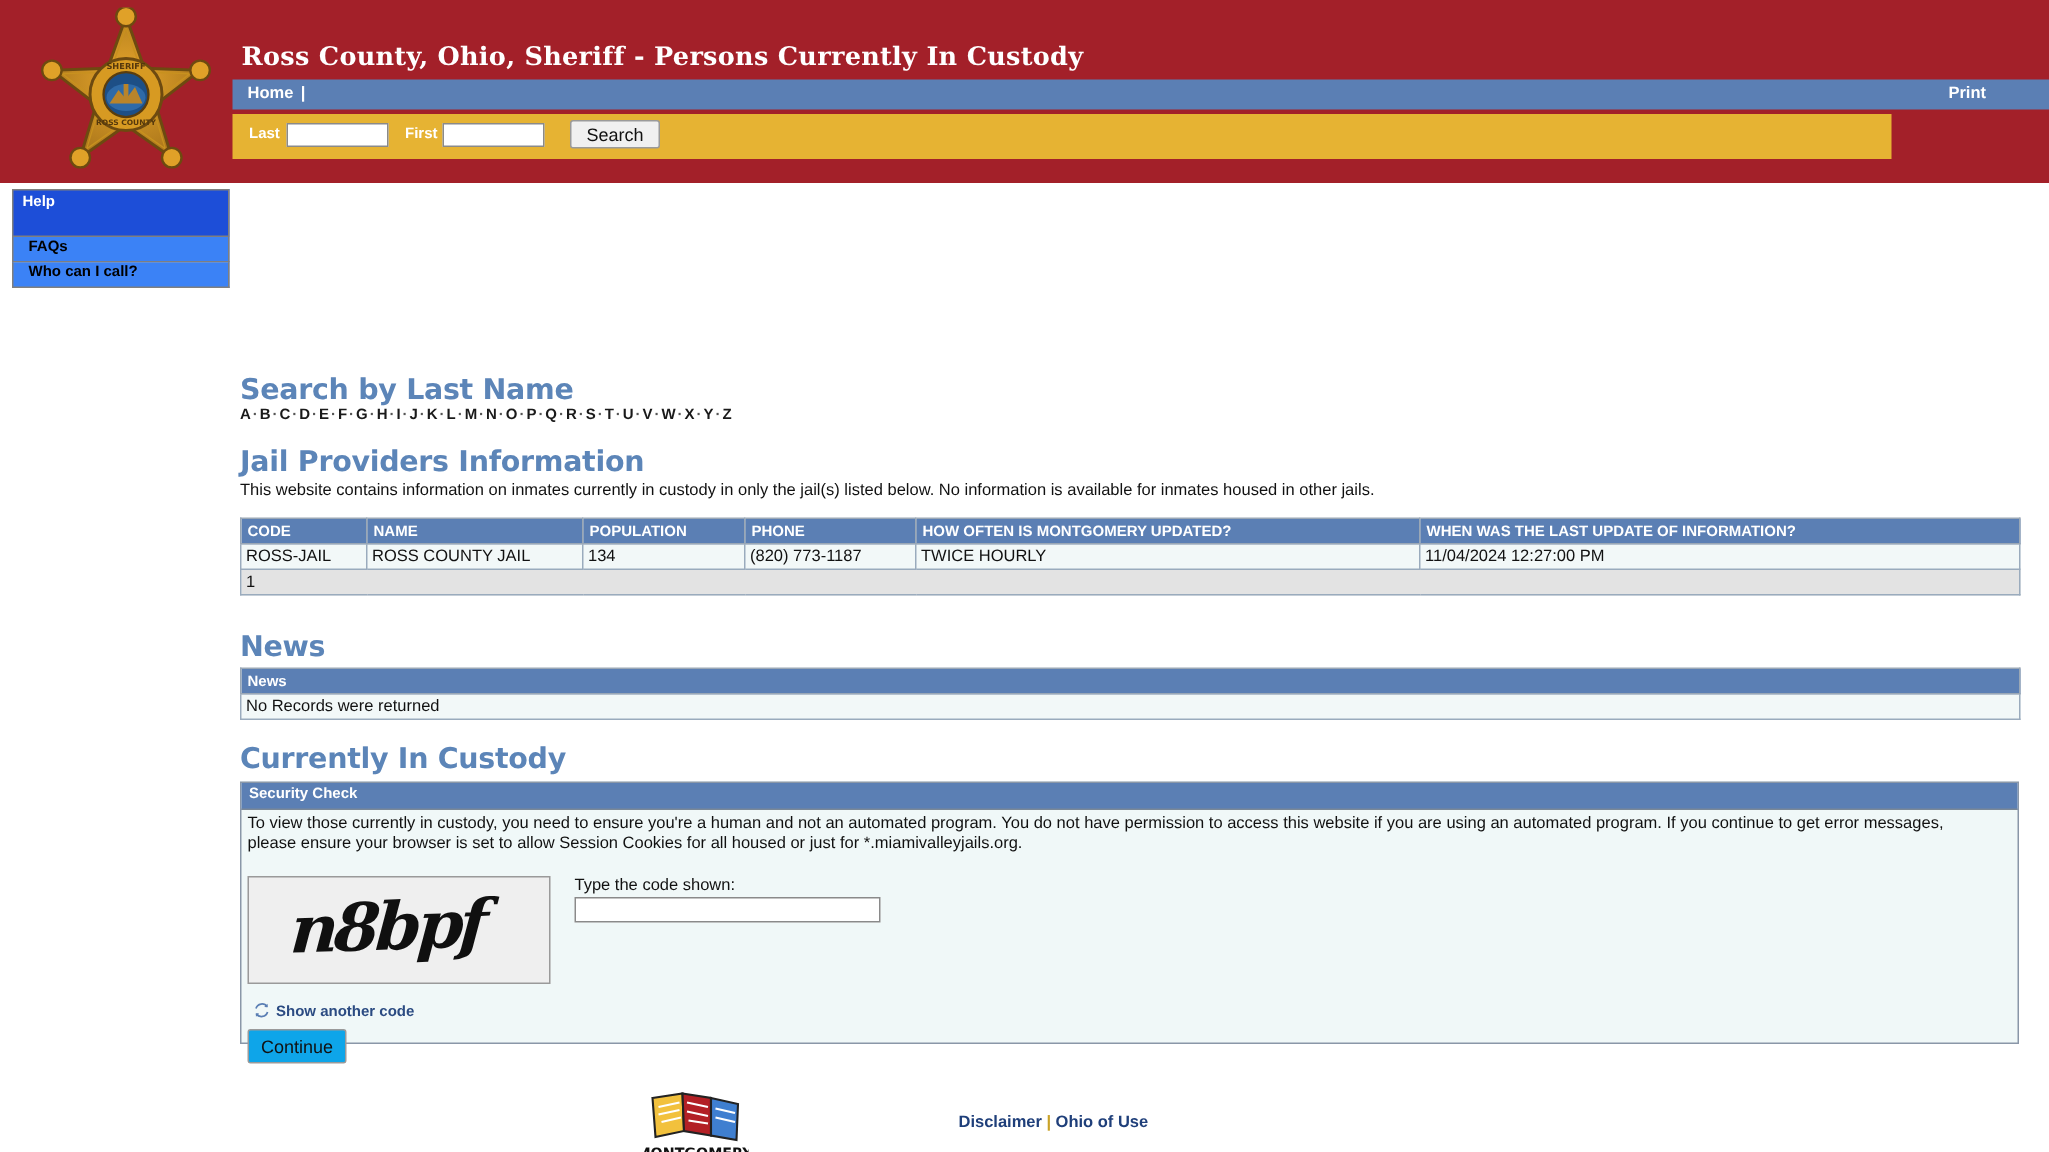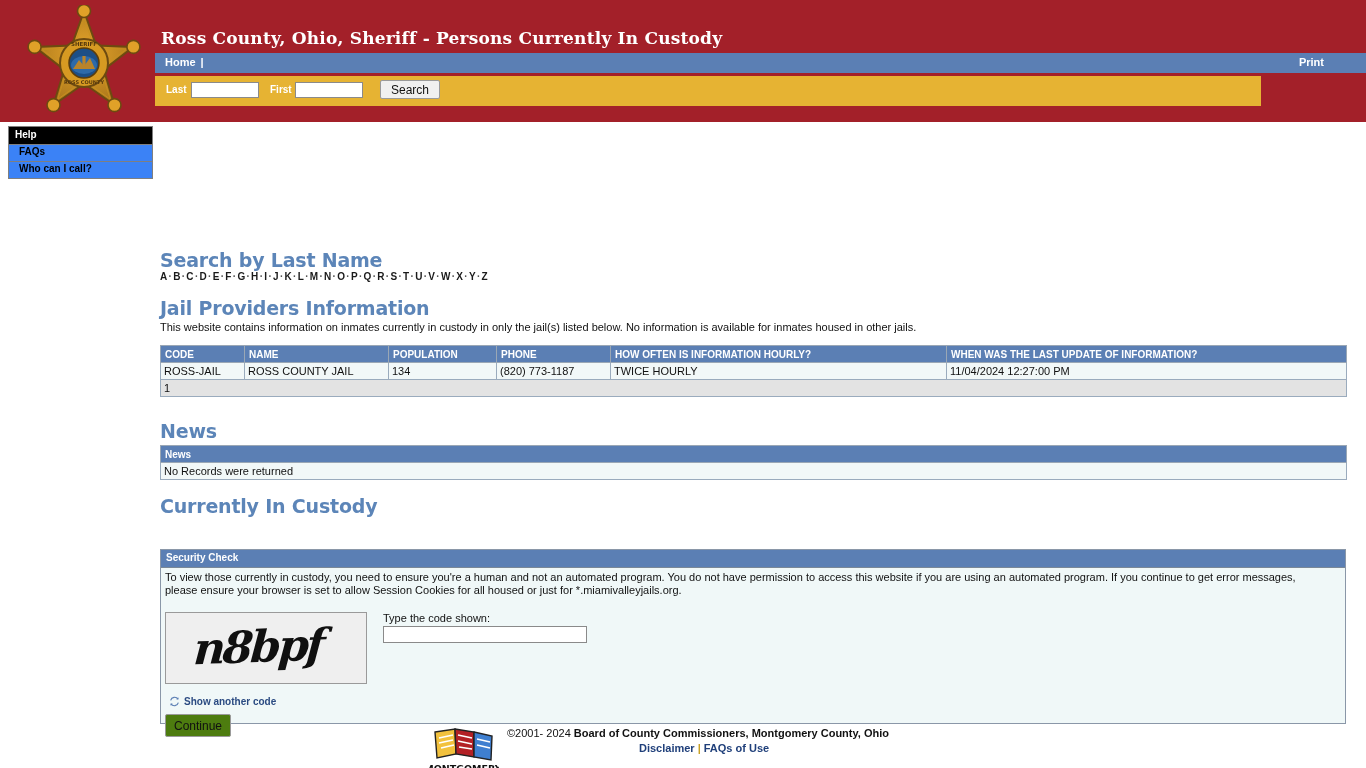--- a/index.html
+++ b/index.html
@@ -137,28 +137,28 @@
   }
 
   
   .sidebar {
     position: absolute;
     left: 8px;
     top: 4px;
     width: 145px;
   }
   .sidebar .side-head {
-    background: #000000;
+    background: #1d4ed8;
     color: #ffffff;
     font-size: 10px;
     font-weight: bold;
     padding: 2px 0 2px 6px;
     border: 1px solid #7f7f7f;
     box-sizing: border-box;
-    height: 19px;
+    height: 32px;
     line-height: 11px;
   }
   .sidebar .side-item {
     background: #3b82f6;
     border: 1px solid #7f7f7f;
     border-top: none;
     box-sizing: border-box;
     height: 17px;
     line-height: 13px;
     font-size: 10px;
@@ -263,21 +263,20 @@
   
   .sec-panel {
     position: absolute;
     left: 2px;
     top: 399px;
     width: 1186px;
     height: 175px;
     border: 1px solid #8a97a8;
     background: #f0f8f8;
     box-sizing: border-box;
-    margin-top: 28px;
   }
   .sec-head {
     background: #5b7fb4;
     color: #ffffff;
     font-size: 10px;
     font-weight: bold;
     padding: 2px 0 2px 5px;
     height: 13px;
     line-height: 11px;
     border-bottom: 1px solid #7a8897;
@@ -347,21 +346,21 @@
     display: inline-block;
     vertical-align: -2px;
     margin-right: 4px;
   }
   button.continue-btn {
     position: absolute;
     left: 4px;
     top: 146px;
     width: 66px;
     height: 23px;
-    background: #4d7c0f;
+    background: #0ea5e9;
     border: 1px solid #9a9a9a;
     border-radius: 2px;
     font-family: "Liberation Sans", sans-serif;
     font-size: 12px;
     color: #111;
     cursor: pointer;
     padding: 0;
   }
 
   
@@ -489,21 +488,21 @@
         <col style="width:114px">
           <col style="width:336px">
           <col style="width:400px">
       </colgroup>
       <thead>
           <tr>
             <th>CODE</th>
             <th>NAME</th>
             <th>POPULATION</th>
             <th>PHONE</th>
-            <th>HOW OFTEN IS INFORMATION HOURLY?</th>
+            <th>HOW OFTEN IS MONTGOMERY UPDATED?</th>
             <th>WHEN WAS THE LAST UPDATE OF INFORMATION?</th>
           </tr>
         </thead>
       <tbody>
           <tr>
             <td>ROSS-JAIL</td>
             <td>ROSS COUNTY JAIL</td>
             <td>134</td>
             <td>(820) 773-1187</td>
             <td>TWICE HOURLY</td>
@@ -576,25 +575,21 @@
           <path d="M45,8 L63,12 L62,36 L45,33 Z" fill="#3f7fd0" stroke="#222" stroke-width="1.4"></path>
           <path d="M10,14 L24,11 M10,19 L24,16 M12,24 L25,21" stroke="#ffffff" stroke-width="1.5" fill="none"></path>
           <path d="M29,11 L43,14 M29,17 L43,20 M30,23 L43,25" stroke="#ffffff" stroke-width="1.5" fill="none"></path>
           <path d="M48,15 L61,18 M48,21 L61,24" stroke="#ffffff" stroke-width="1.5" fill="none"></path>
           <text x="34" y="48" text-anchor="middle" font-family="DejaVu Sans, sans-serif" font-size="9.5" font-weight="bold" fill="#111">MONTGOMERY</text>
           <rect x="14" y="51" width="44" height="7" fill="#3f7fd0"></rect>
           <text x="36" y="57" text-anchor="middle" font-family="DejaVu Sans, sans-serif" font-size="5.5" font-weight="bold" fill="#ffffff" letter-spacing="1.6">COUNTY</text>
         </svg>
       </div>
 
-      <div class="foot-line1">
-        <span class="copy-reg">©2001- 2024</span>
-        <span>Board of County Commissioners, Montgomery County, Ohio</span>
-      </div>
 
       <div class="foot-line2">
-        <a href="#">Disclaimer</a><span class="pipe">|</span><a href="#">FAQs of Use</a>
+        <a href="#">Disclaimer</a><span class="pipe">|</span><a href="#">Ohio of Use</a>
       </div>
 
     </div>
   </div>
 
 </div>
 
 </body></html>

